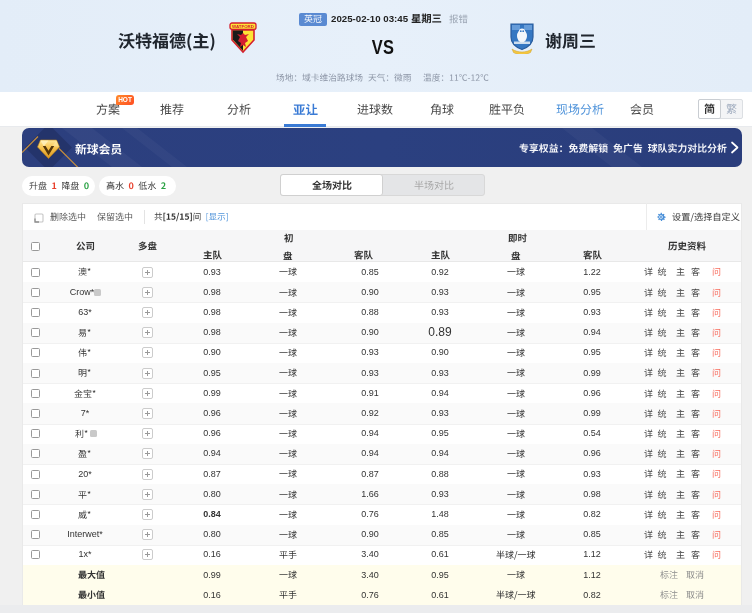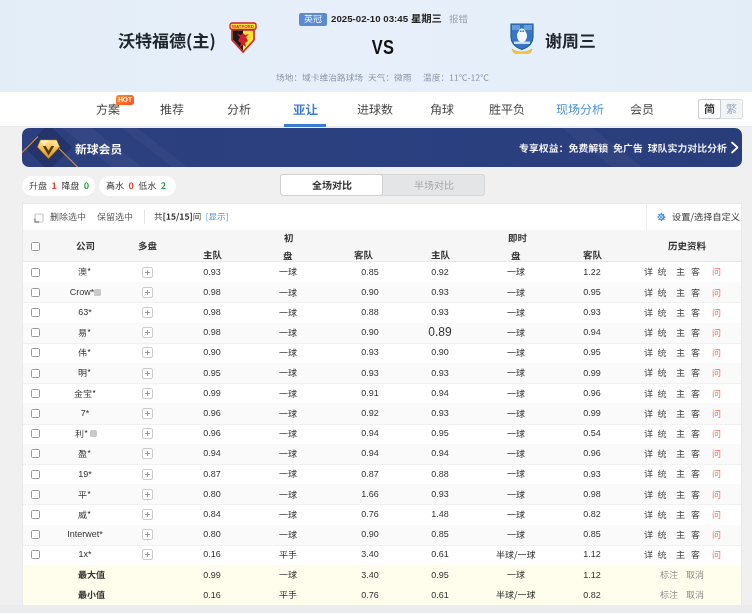--- a/index.html
+++ b/index.html
@@ -1262,21 +1262,21 @@
   </svg>
 <svg style="position:absolute;left:712.0px;top:449.1px" width="9" height="11" viewBox="0 0 9 11">
     <g transform="translate(0,8.10) scale(0.0900,-0.0900)">
       <g fill="#f8695a">
         <use href="#g132" x="0"></use>
       </g>
     </g>
   </svg>
 <div style="position:absolute;left:23px;top:484.2px;width:718px;height:1px;background:#f1f1f1;"></div>
 <div style="position:absolute;left:30.5px;top:469.5999999999999px;width:9px;height:9px;border:1px solid #999;border-radius:1.5px;background:#fff;box-sizing:border-box;"></div>
-<div style="position:absolute;font-size:9px;color:#333;font-weight:400;line-height:11px;white-space:nowrap;top:468.6px;left:85px;transform:translateX(-50%);">19*</div>
+<div style="position:absolute;font-size:9px;color:#333;font-weight:400;line-height:11px;white-space:nowrap;top:468.6px;left:85px;transform:translateX(-50%);">20*</div>
 <div style="position:absolute;left:142.0px;top:468.5999999999999px;width:11px;height:11px;border:1px solid #ccc;border-radius:2px;box-sizing:border-box;background:#fff;"></div>
 <svg style="position:absolute;left:142.0px;top:468.6px" width="11" height="11" viewBox="0 0 11 11">
     <path d="M5.5 3v5M3 5.5h5" stroke="#999" stroke-width="1"></path>
   </svg>
 <div style="position:absolute;font-size:9px;color:#333;font-weight:400;line-height:11px;white-space:nowrap;top:468.6px;left:212px;transform:translateX(-50%);">0.87</div>
 <svg style="position:absolute;left:278.5px;top:469.3px" width="18" height="11" viewBox="0 0 18 11">
     <g transform="translate(0,8.10) scale(0.0900,-0.0900)">
       <g fill="#333">
         <use href="#g127" x="0"></use>
         <use href="#g24" x="100"></use>
@@ -1394,21 +1394,21 @@
       <g fill="#333">
         <use href="#g140" x="0"></use>
         <use href="#g126" x="100"></use>
       </g>
     </g>
   </svg>
 <div style="position:absolute;left:142.0px;top:508.9999999999999px;width:11px;height:11px;border:1px solid #ccc;border-radius:2px;box-sizing:border-box;background:#fff;"></div>
 <svg style="position:absolute;left:142.0px;top:509.0px" width="11" height="11" viewBox="0 0 11 11">
     <path d="M5.5 3v5M3 5.5h5" stroke="#999" stroke-width="1"></path>
   </svg>
-<div style="position:absolute;font-size:9px;color:#333;font-weight:400;line-height:11px;white-space:nowrap;top:509.0px;left:212px;transform:translateX(-50%);">0.84</div>
+<div style="position:absolute;font-size:9px;color:#333;font-weight:700;line-height:11px;white-space:nowrap;top:509.0px;left:212px;transform:translateX(-50%);">0.84</div>
 <svg style="position:absolute;left:278.5px;top:509.7px" width="18" height="11" viewBox="0 0 18 11">
     <g transform="translate(0,8.10) scale(0.0900,-0.0900)">
       <g fill="#333">
         <use href="#g127" x="0"></use>
         <use href="#g24" x="100"></use>
       </g>
     </g>
   </svg>
 <div style="position:absolute;font-size:9px;color:#333;font-weight:400;line-height:11px;white-space:nowrap;top:509.0px;left:370px;transform:translateX(-50%);">0.76</div>
 <div style="position:absolute;font-size:9px;color:#333;font-weight:400;line-height:11px;white-space:nowrap;top:509.0px;left:440px;transform:translateX(-50%);">1.48</div>

